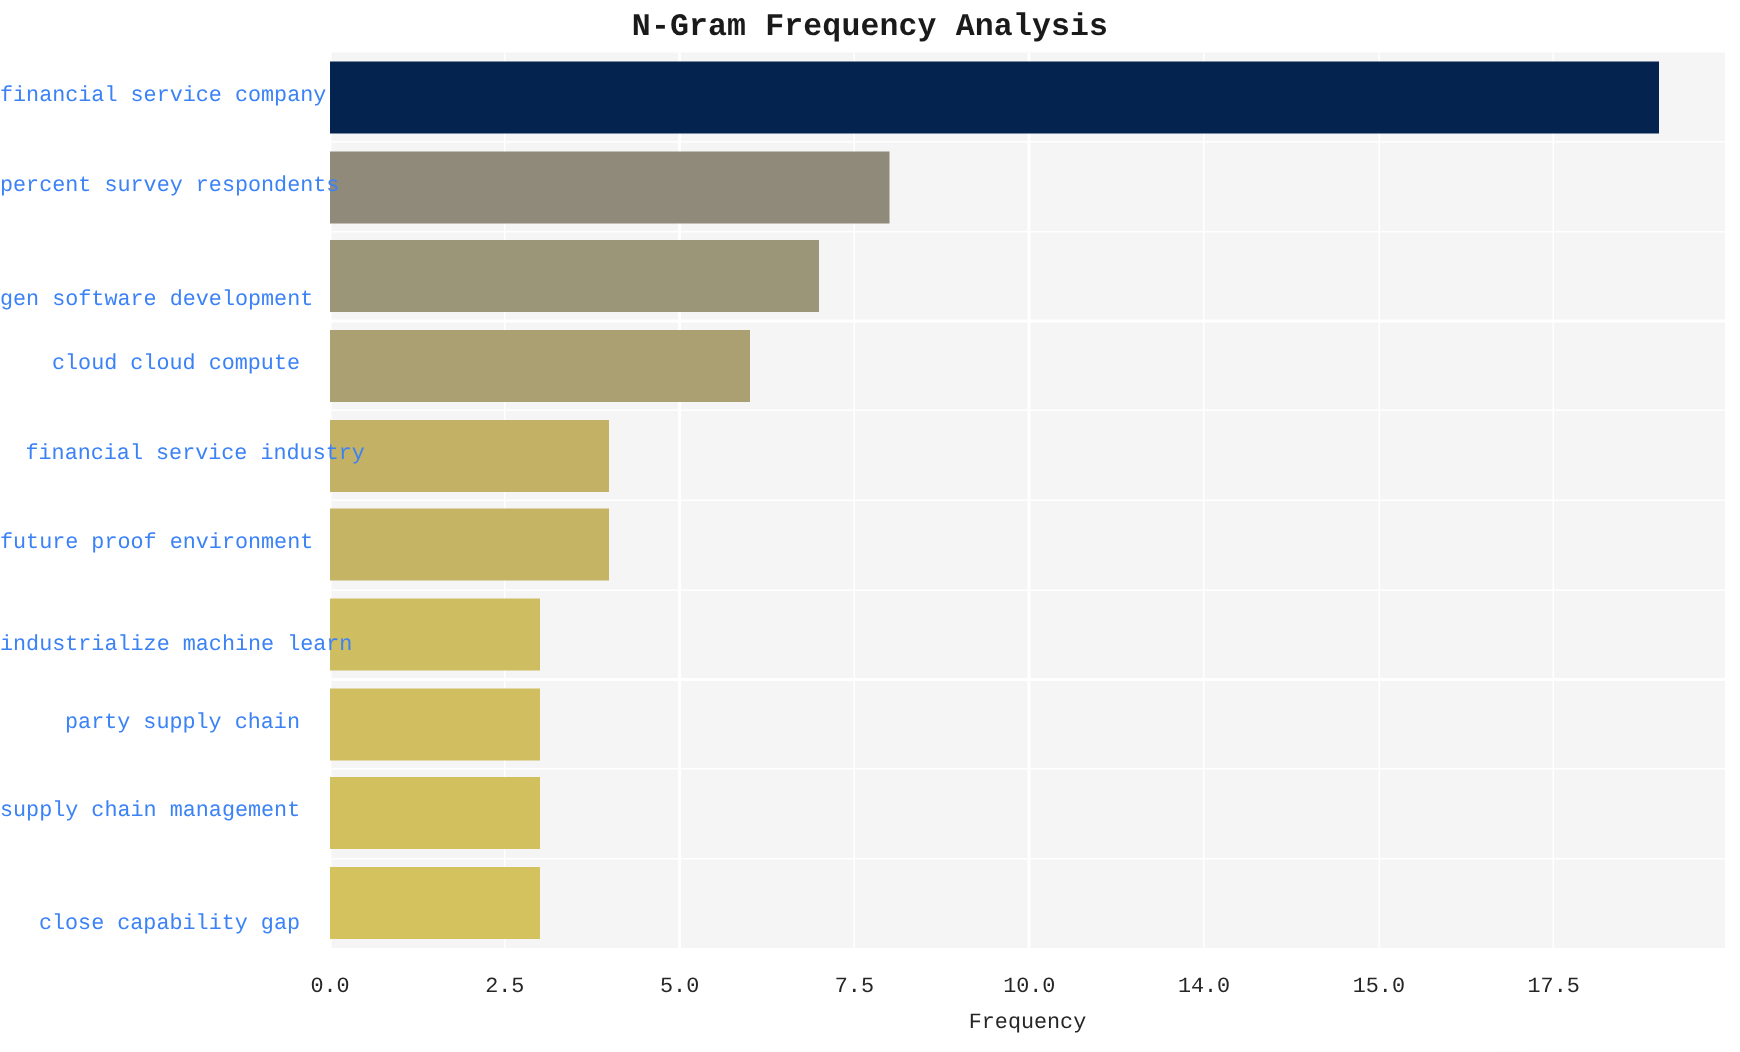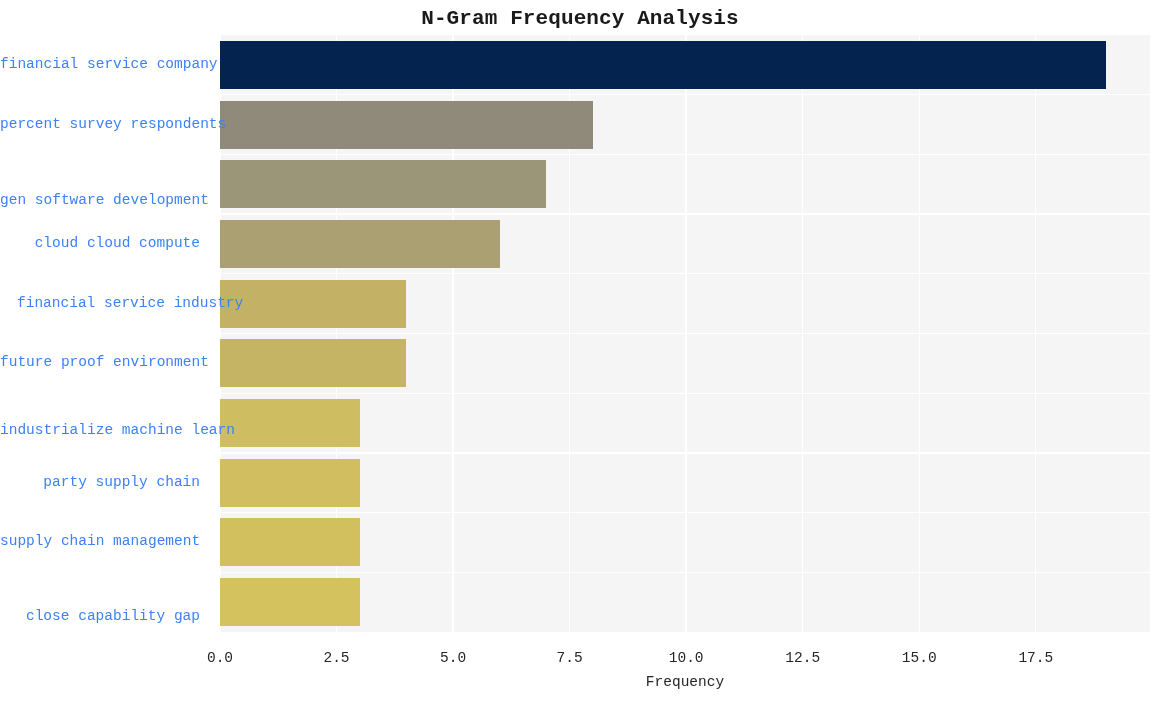--- a/index.html
+++ b/index.html
@@ -155,20 +155,20 @@
       <div class="ytick-wrap" style="top: 474.75px; padding-right: 8px; box-sizing: border-box;">party supply chain</div>
       <div class="ytick-wrap" style="top: 534.45px; padding-right: 8px; box-sizing: border-box;">supply chain management</div>
       <div class="ytick-wrap" style="top: 594.15px; padding-right: 8px; box-sizing: border-box; margin-top: 15px;">close capability gap</div>
     </div>
   <div id="xticks">
       <div class="xtick" style="left: 220px;">0.0</div>
       <div class="xtick" style="left: 336.541px;">2.5</div>
       <div class="xtick" style="left: 453.083px;">5.0</div>
       <div class="xtick" style="left: 569.624px;">7.5</div>
       <div class="xtick" style="left: 686.165px;">10.0</div>
-      <div class="xtick" style="left: 802.707px;">12.5</div>
+      <div class="xtick" style="left: 802.707px;">14.0</div>
       <div class="xtick" style="left: 919.248px;">15.0</div>
       <div class="xtick" style="left: 1035.79px;">17.5</div>
     </div>
 
   <div id="xlabel">Frequency</div>
 
 </div>
 
 </body></html>

